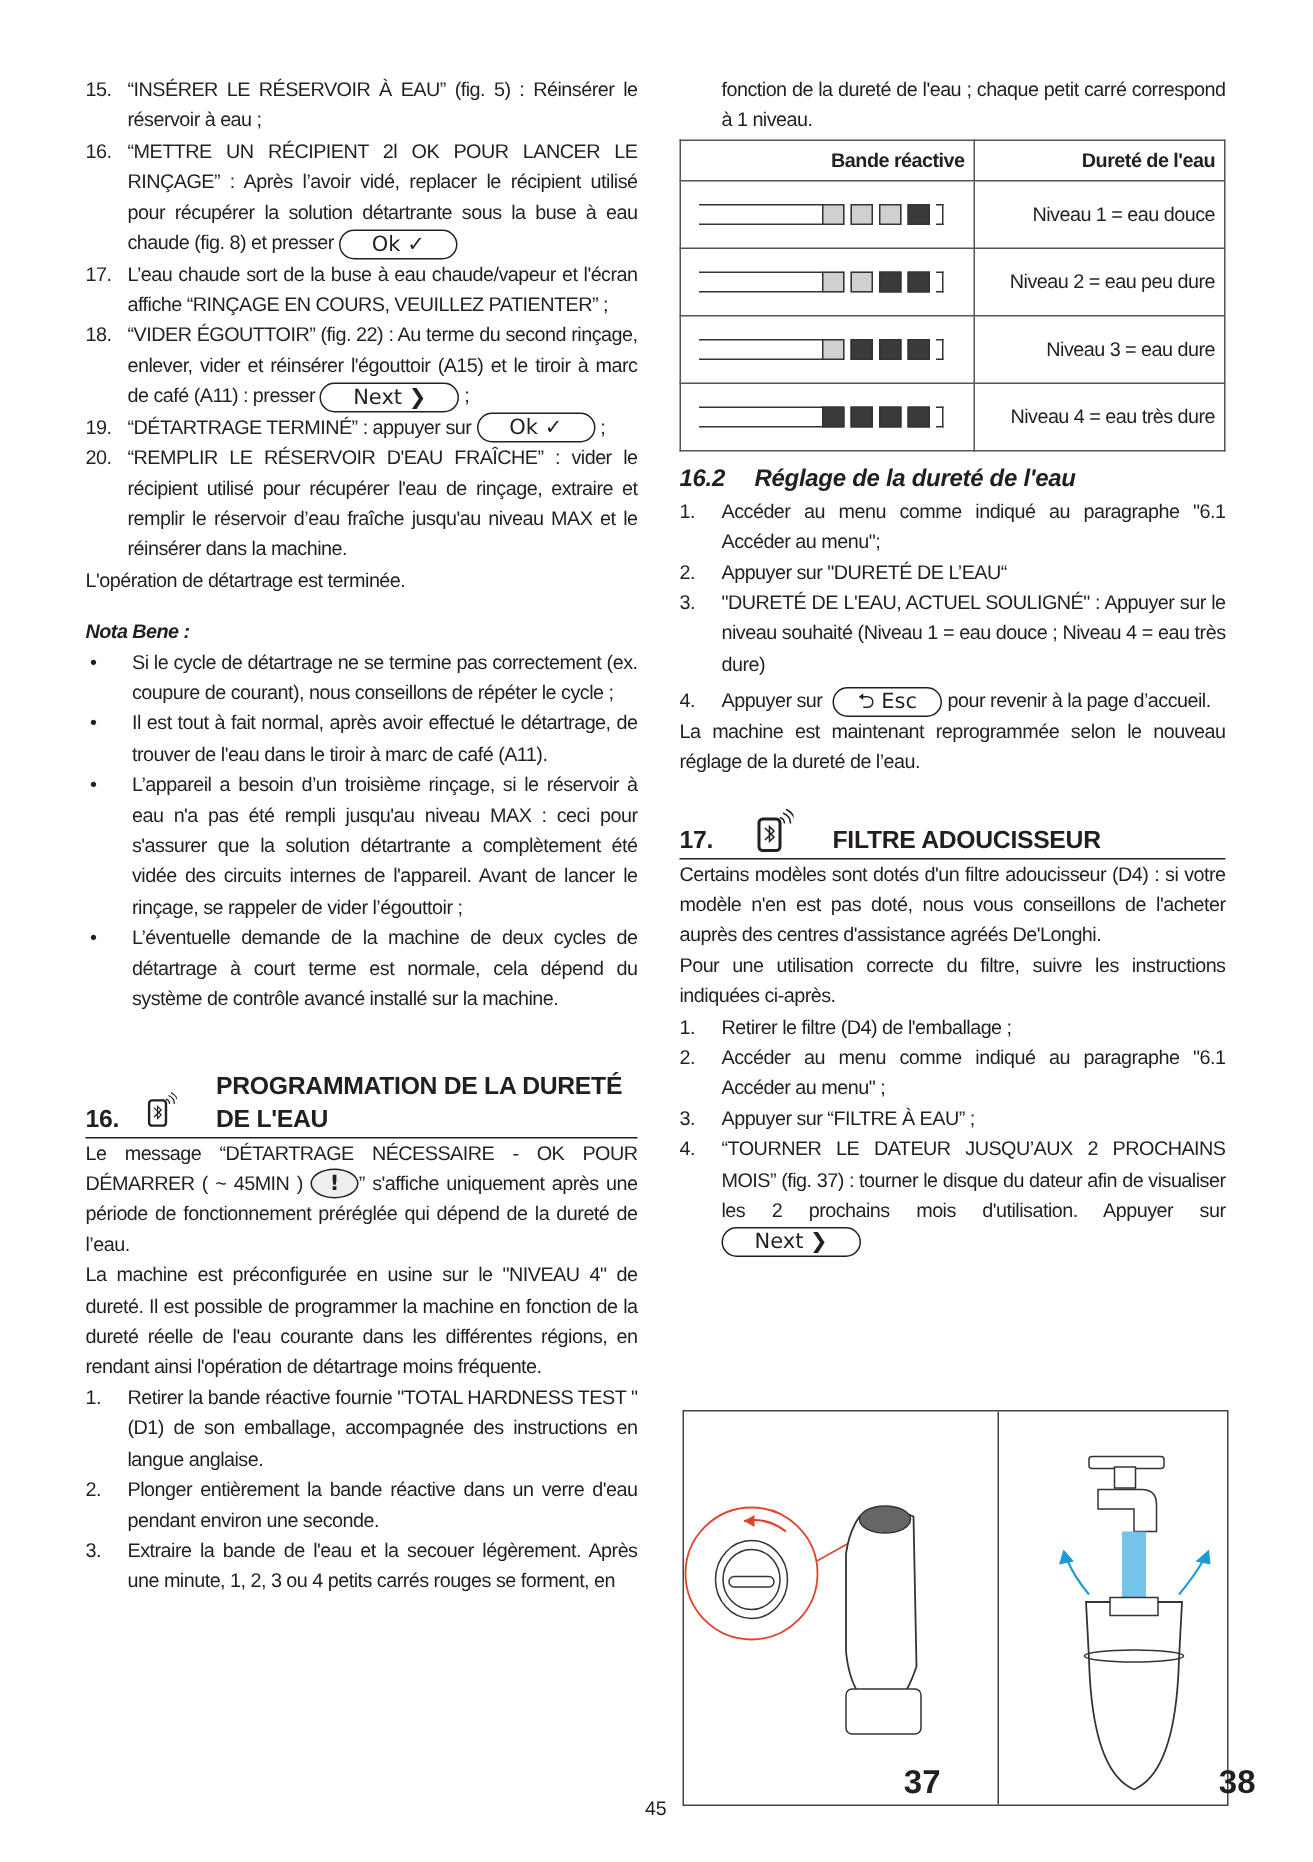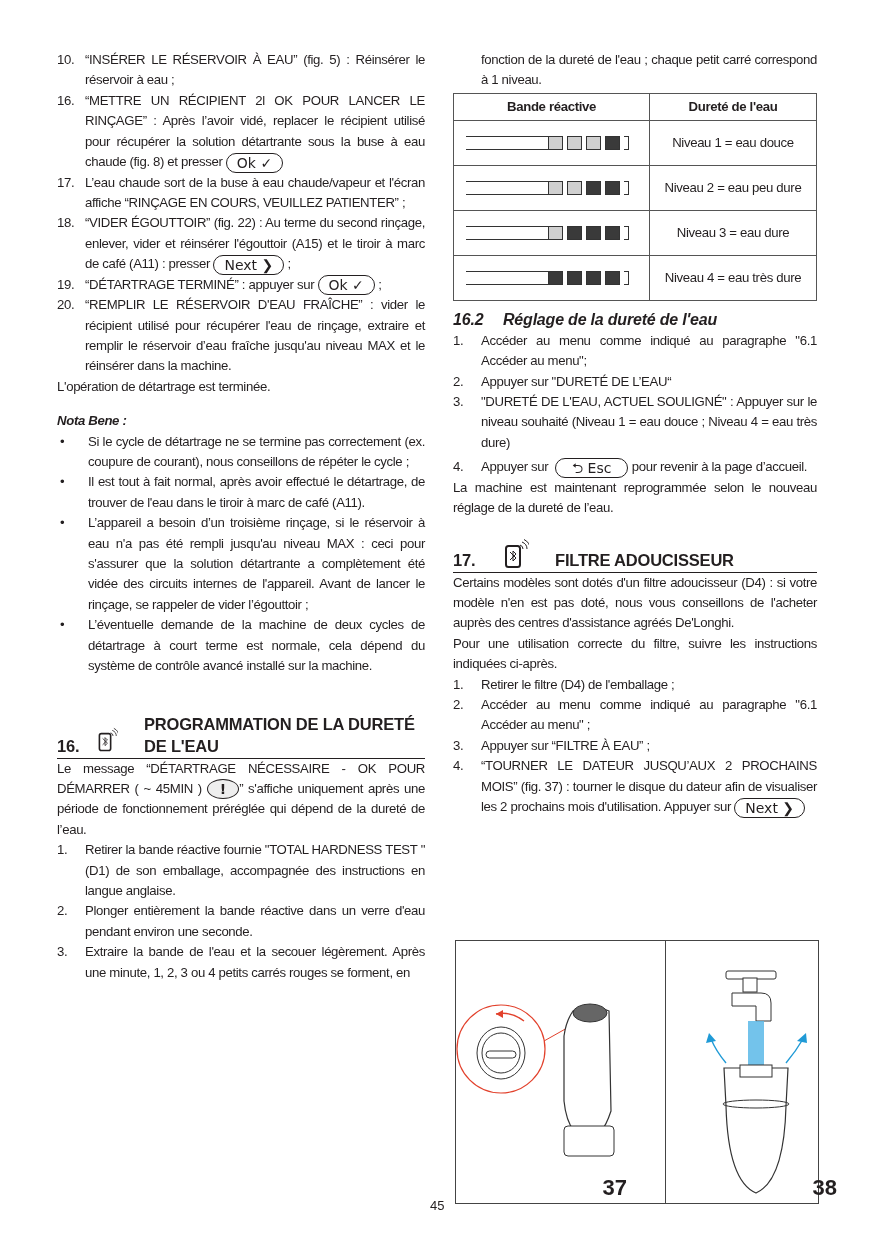--- a/index.html
+++ b/index.html
@@ -8,52 +8,52 @@
   .col { position:absolute; top:50px; font-size:13.2px; line-height:20.4px; letter-spacing:-0.35px; }
   .col-left { left:57px; width:368px; }
   .col-right { left:453px; width:364px; }
   .ol { margin:0; padding:0; list-style:none; }
   .li { display:flex; text-align:justify; }
   .li .num { flex:0 0 28px; }
   .li .txt { flex:1; }
   .bul .num { flex:0 0 28px; padding-left:3px; }
   p { margin:0; text-align:justify; }
   .nb { font-weight:bold; font-style:italic; margin-top:14px; }
-  .pill { display:inline-block; border:1.2px solid #231f20; border-radius:12px; padding:0 10px;
+  .pill { display:inline-block; border:1.2px solid #231f20; border-radius:12px; padding:0 21px;
           font-family:"DejaVu Sans", sans-serif; font-size:14px; line-height:18px; vertical-align:middle;
           letter-spacing:0; height:18px; }
   .pill.round { border-radius:50%; padding:0 12px; background:#eee; font-weight:bold; }
   .h1 { font-weight:bold; font-size:16.5px; line-height:22px; border-bottom:1.5px solid #231f20;
         padding-bottom:1px; margin-top:36px; position:relative; display:flex; align-items:flex-end; letter-spacing:-0.2px; }
   .h1 .hn { width:50px; }
   .h1 .ph { width:26px; height:30px; margin-right:26px; position:relative; top:-2px; }
   .h2 { font-weight:bold; font-size:16px; line-height:22px; margin-top:14px; letter-spacing:-0.2px;font-style:italic; }
   .h2 .n { display:inline-block; width:50px; }
   table.hard { border-collapse:collapse; width:364px; margin-top:2px; font-size:13.2px; }
-  table.hard td, table.hard th { border:1.2px solid #555; padding:0 6px; text-align:center; }
+  table.hard td, table.hard th { border:1.2px solid #555; padding:0 6px; text-align:right; }
   table.hard th { height:26px; font-weight:bold; }
   table.hard td { height:44px; }
   table.hard .c1 { width:183px; }
   .strip { position:relative; width:162px; height:14px; margin-left:6px; }
   .strip .line { position:absolute; left:0; top:0; width:82px; height:12px; border-top:1px solid #333; border-bottom:1px solid #333; }
   .strip .sq { position:absolute; top:0; width:13px; height:12px; border:1px solid #333; }
   .strip .end { position:absolute; top:0; left:158px; width:4px; height:12px; border:1px solid #333; border-left:none; }
   .figs { position:absolute; left:455px; top:940px; width:362px; height:262px; border:1.2px solid #444; display:flex;gap:28px; }
   .fig { position:relative; flex:1; }
   .fig + .fig { border-left:1.2px solid #444; }
   .fignum { position:absolute; right:10px; bottom:2px; font-weight:bold; font-size:22px; }
   .pagenum { position:absolute; left:430px; top:1198px; font-size:13px; }
 </style>
 </head>
 <body>
 
 <div class="col col-left">
   <div class="ol">
     <div class="li">
-        <span class="num">10.</span>
+        <span class="num">15.</span>
         <span class="txt">“INSÉRER LE RÉSERVOIR À EAU” (fig. 5) : Réinsérer le réservoir à eau ;</span>
       </div>
     <div class="li">
         <span class="num">16.</span>
         <span class="txt"><span>“METTRE UN RÉCIPIENT 2l OK POUR LANCER LE RINÇAGE” : Après l’avoir vidé, replacer le récipient utilisé pour récupérer la solution détartrante sous la buse à eau chaude (fig. 8) et presser</span> <span class="pill">Ok ✓</span></span>
       </div>
     <div class="li">
         <span class="num">17.</span>
         <span class="txt">L’eau chaude sort de la buse à eau chaude/vapeur et l'écran affiche “RINÇAGE EN COURS, VEUILLEZ PATIENTER” ;</span>
       </div>
@@ -95,20 +95,21 @@
   <div class="h1">
     <span class="hn">16.</span>
     <svg class="ph" viewBox="0 0 26 30">
       <rect x="3" y="7" width="14" height="21" rx="2.5" fill="none" stroke="#231f20" stroke-width="2"></rect>
       <polyline points="7,13 13,19 10,22 10,12 13,15 7,21" fill="none" stroke="#231f20" stroke-width="1"></polyline>
       <path d="M17 6 q3 1 3 4 M19 3 q5 2 5 7 M21 0.5 q6 3 6 9" fill="none" stroke="#231f20" stroke-width="1"></path>
     </svg>
     <span>PROGRAMMATION DE LA DURETÉ DE L'EAU</span>
   </div>
   <p><span>Le message “DÉTARTRAGE NÉCESSAIRE - OK POUR DÉMARRER ( ~ 45MIN )</span> <span class="pill round">!</span><span>” s'affiche uniquement après une période de fonctionnement préréglée qui dépend de la dureté de l’eau.</span></p>
+  <p>La machine est préconfigurée en usine sur le "NIVEAU 4" de dureté. Il est possible de programmer la machine en fonction de la dureté réelle de l'eau courante dans les différentes régions, en rendant ainsi l'opération de détartrage moins fréquente.</p>
 
   <div class="ol">
     <div class="li">
         <span class="num">1.</span>
         <span class="txt">Retirer la bande réactive fournie "TOTAL HARDNESS TEST " (D1) de son emballage, accompagnée des instructions en langue anglaise.</span>
       </div>
     <div class="li">
         <span class="num">2.</span>
         <span class="txt">Plonger entièrement la bande réactive dans un verre d'eau pendant environ une seconde.</span>
       </div>

